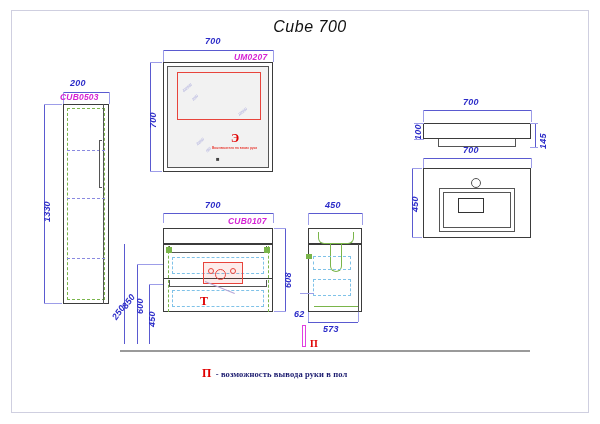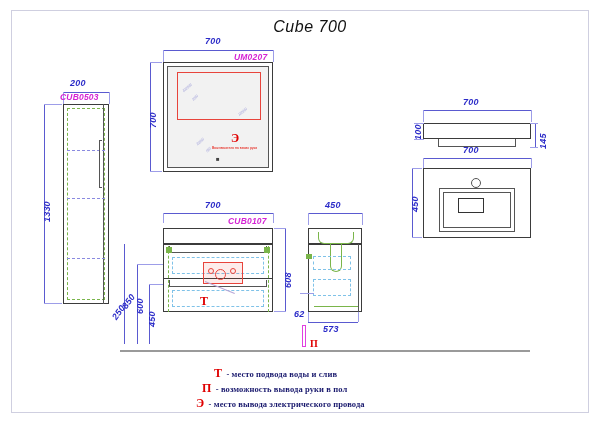--- a/index.html
+++ b/index.html
@@ -227,26 +227,18 @@
     <div class="abs" style="left:458px;top:198px;width:26px;height:15px;border:1px solid #333;box-sizing:border-box;"></div>
 
     <div class="dline v" style="left:412px;top:168px;height:70px;"></div>
     <div class="ext h" style="left:412px;top:168px;width:10px;"></div>
     <div class="ext h" style="left:412px;top:237px;width:10px;"></div>
     <div class="dim v" style="left:410px;top:212px;">450</div>
   </div>
 
   <div class="legend">
     <div class="legrow">
-      <span class="legkey" style="margin-left:18px;">Т</span>
-      <span class="legtxt">- место подвода воды и слив</span>
-    </div>
-    <div class="legrow">
       <span class="legkey" style="margin-left:6px;">П</span>
       <span class="legtxt">- возможность вывода руки в пол</span>
     </div>
-    <div class="legrow">
-      <span class="legkey" style="margin-left:0px;">Э</span>
-      <span class="legtxt">-  место вывода электрического провода</span>
-    </div>
   </div>
 
 </div>
 
 </body></html>

